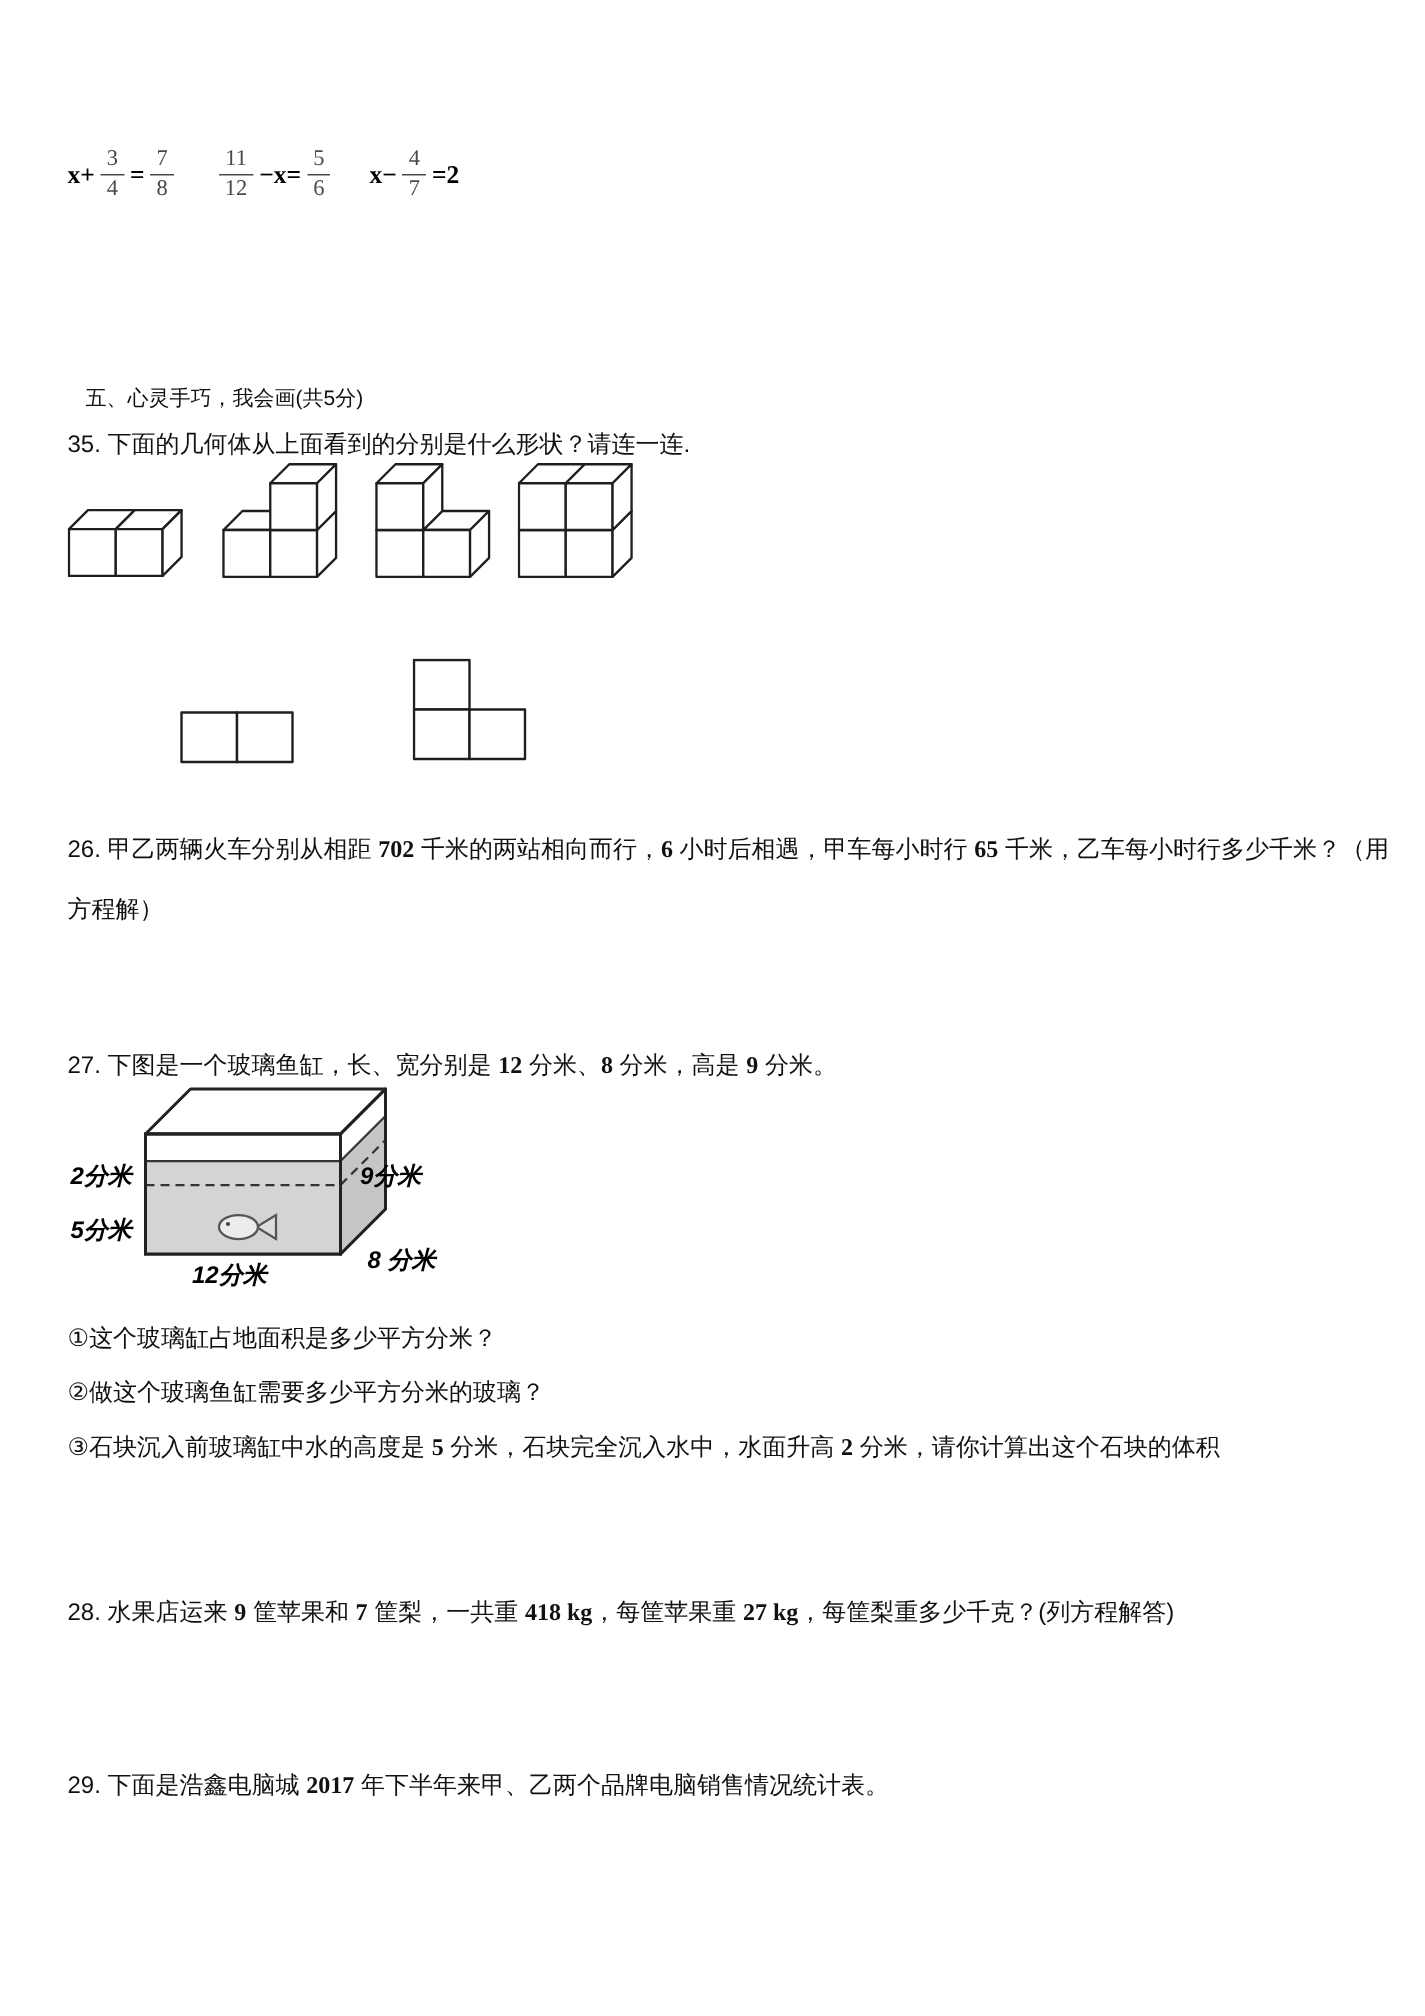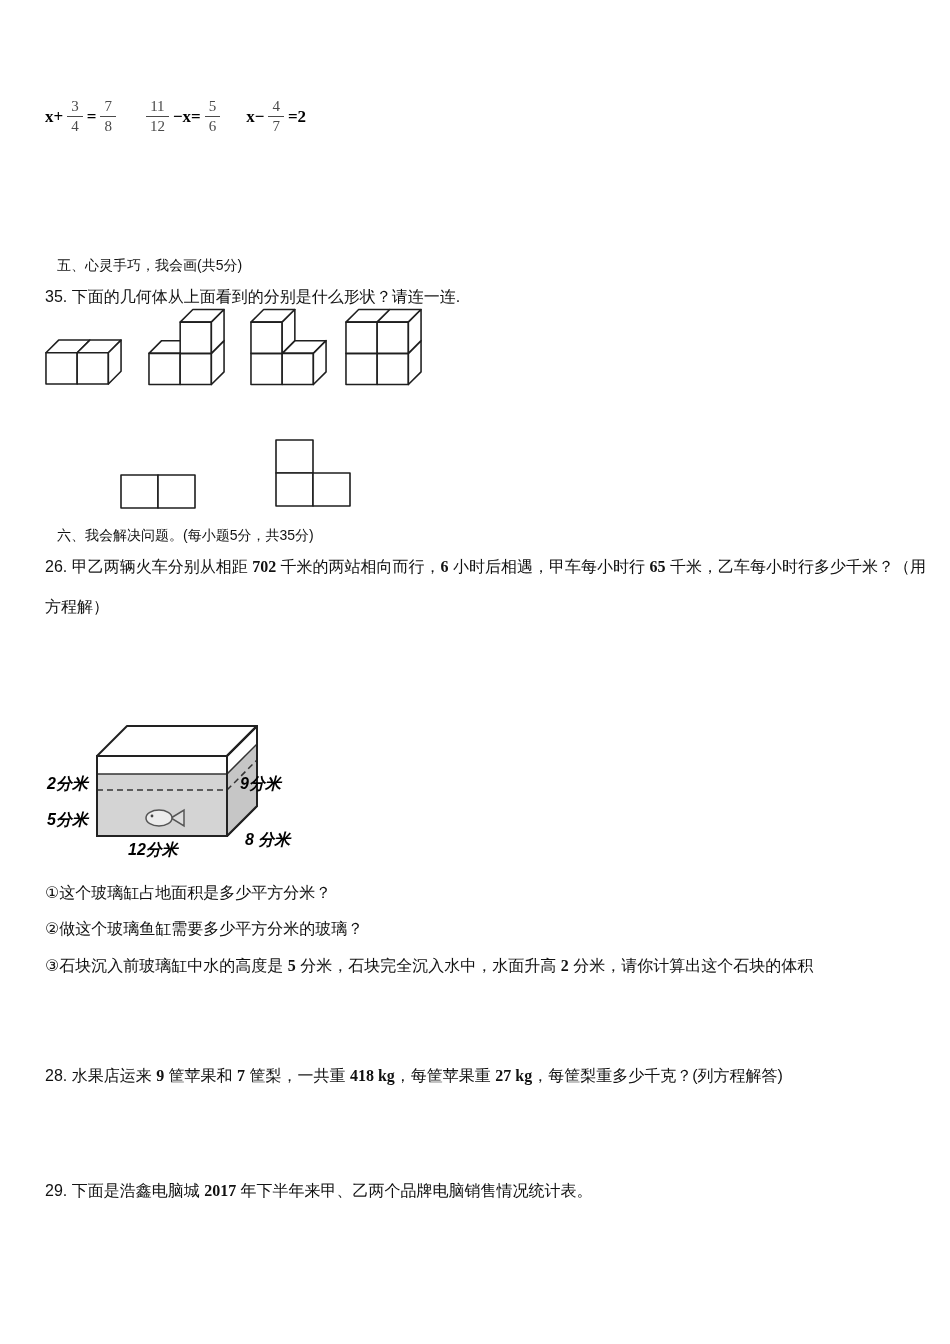--- a/index.html
+++ b/index.html
@@ -142,23 +142,23 @@
     <rect class="face" x="0" y="0" width="37" height="33"></rect>
     <rect class="face" x="37" y="0" width="37" height="33"></rect>
   </svg>
 
   <svg class="abs" style="left:275px; top:439px;" width="78" height="69" viewBox="-1 -1 78 69">
     <rect class="face" x="0" y="0" width="37" height="33"></rect>
     <rect class="face" x="0" y="33" width="37" height="33"></rect>
     <rect class="face" x="37" y="33" width="37" height="33"></rect>
   </svg>
 
-  <div class="abs heading" style="left:45px; top:527px;">六、我会解决问题。(每小题5分，共35分)</div>
   <div class="abs wide" style="left:45px; top:547px; line-height:40px;"><span>26. 甲乙两辆火车分别从相距 </span><span class="b">702</span><span> 千米的两站相向而行，</span><span class="b">6</span><span> 小时后相遇，甲车每小时行 </span><span class="b">65</span><span> 千米，乙车每小时行多少千米？（用方程解）</span></div>
 
+  <div class="abs para" style="left:45px; top:699px;"><span>27. 下图是一个玻璃鱼缸，长、宽分别是 </span><span class="b">12</span><span> 分米、</span><span class="b">8</span><span> 分米，高是 </span><span class="b">9</span><span> 分米。</span></div>
 
   <div class="abs" style="left:40px; top:716px; width:335px; height:155px;font-style:italic;">
     <svg style="position:absolute; left:55px; top:8px;" width="168" height="118" viewBox="-2 -2 168 118">
 
       <polygon points="0,30 30,0 160,0 130,30" fill="#ffffff" stroke="#222222" stroke-width="2" stroke-linejoin="round"></polygon>
 
       <polygon points="130,30 160,0 160,80 130,110" fill="#ffffff" stroke="#222222" stroke-width="2" stroke-linejoin="round"></polygon>
 
       <rect x="0" y="30" width="130" height="80" fill="#ffffff" stroke="#222222" stroke-width="2"></rect>
 

